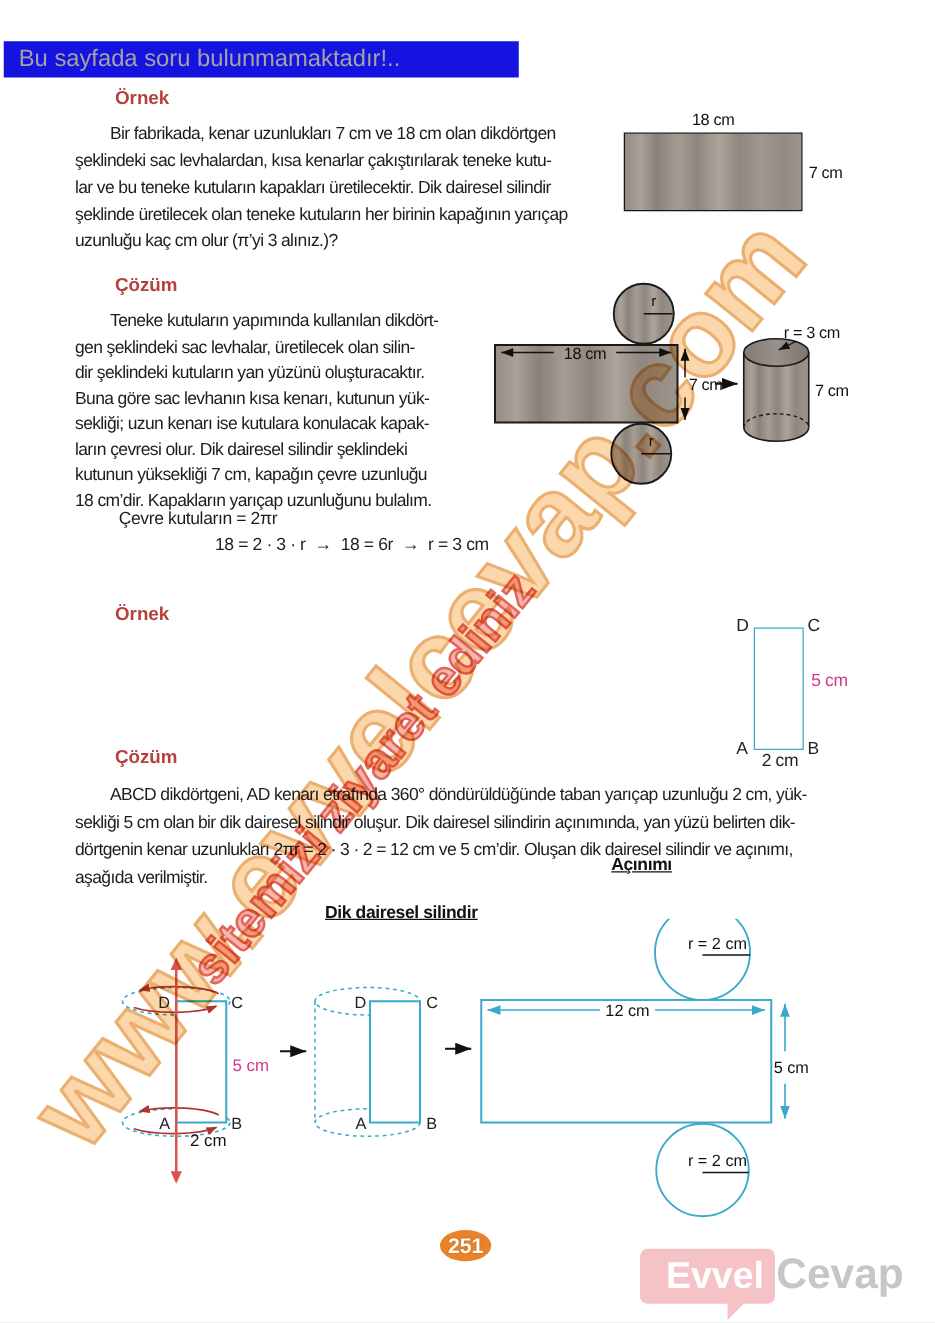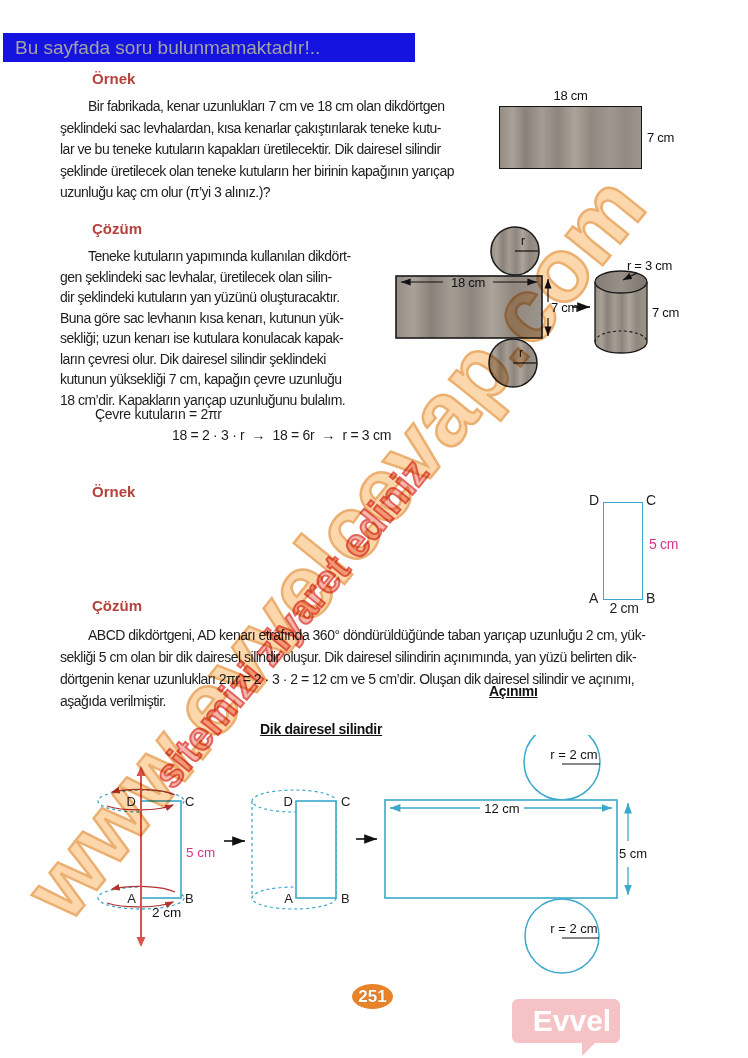--- a/index.html
+++ b/index.html
@@ -216,14 +216,15 @@
   </svg>
 
   <div id="wm1" class="wm">www.evvelcevap.com</div>
   <div id="wm2" class="wm">sitemizi ziyaret ediniz</div>
 
   <div id="badge" class="abs">251</div>
   <div id="logo-bubble" class="abs">
     <div class="tail"></div>
     <div id="logo-evvel">Evvel</div>
   </div>
+  <div id="logo-cevap" class="abs">Cevap</div>
 
 </div>
 
 </body></html>

